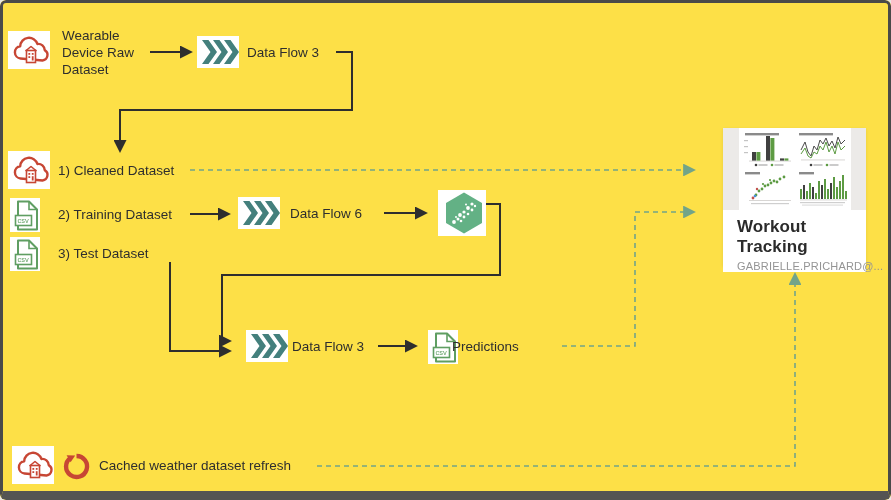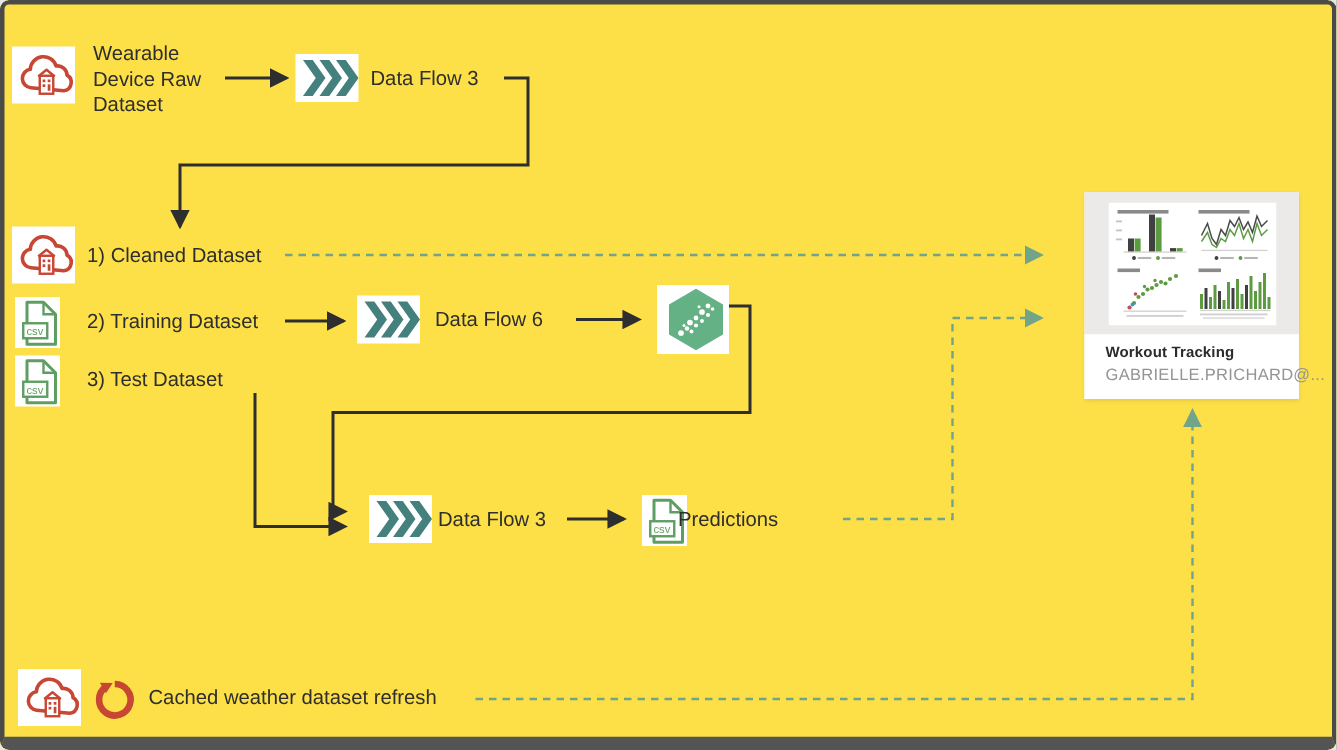--- a/index.html
+++ b/index.html
@@ -18,21 +18,21 @@
   .label{position:absolute;font-size:13.5px;line-height:17px;color:#2e2e2e;white-space:nowrap;}
   .vc{transform:translateY(-50%);}
   .wrap{white-space:normal;}
   .wb-title{position:absolute;left:723px;top:106px;width:143px;text-align:center;font-size:14px;color:#1f1f1f;}
   .wb-card{
     position:absolute;left:723px;top:128px;width:143px;height:138px;background:#ffffff;
     box-shadow:0 1px 3px rgba(0,0,0,0.10);display:flex;flex-direction:column;
   }
   .wb-thumb-area{height:95px;background:#eceae8;display:flex;align-items:center;justify-content:center;}
   .wb-info{flex:1;background:#ffffff;padding:7px 14px 0 14px;}
-  .wb-name{font-size:10px;font-weight:bold;color:#2b2b2b;letter-spacing:.1px;}
+  .wb-name{font-size:17px;font-weight:bold;color:#2b2b2b;letter-spacing:.1px;}
   .wb-owner{font-size:11px;color:#949494;margin-top:3px;letter-spacing:.2px;white-space:nowrap;}
 </style>
 </head>
 <body>
 
 <div class="frame">
 
   <svg class="connectors">
     <defs>
       <marker id="ab" viewBox="0 0 10 10" refX="8.5" refY="5" markerWidth="6.5" markerHeight="6.5" orient="auto-start-reverse">

